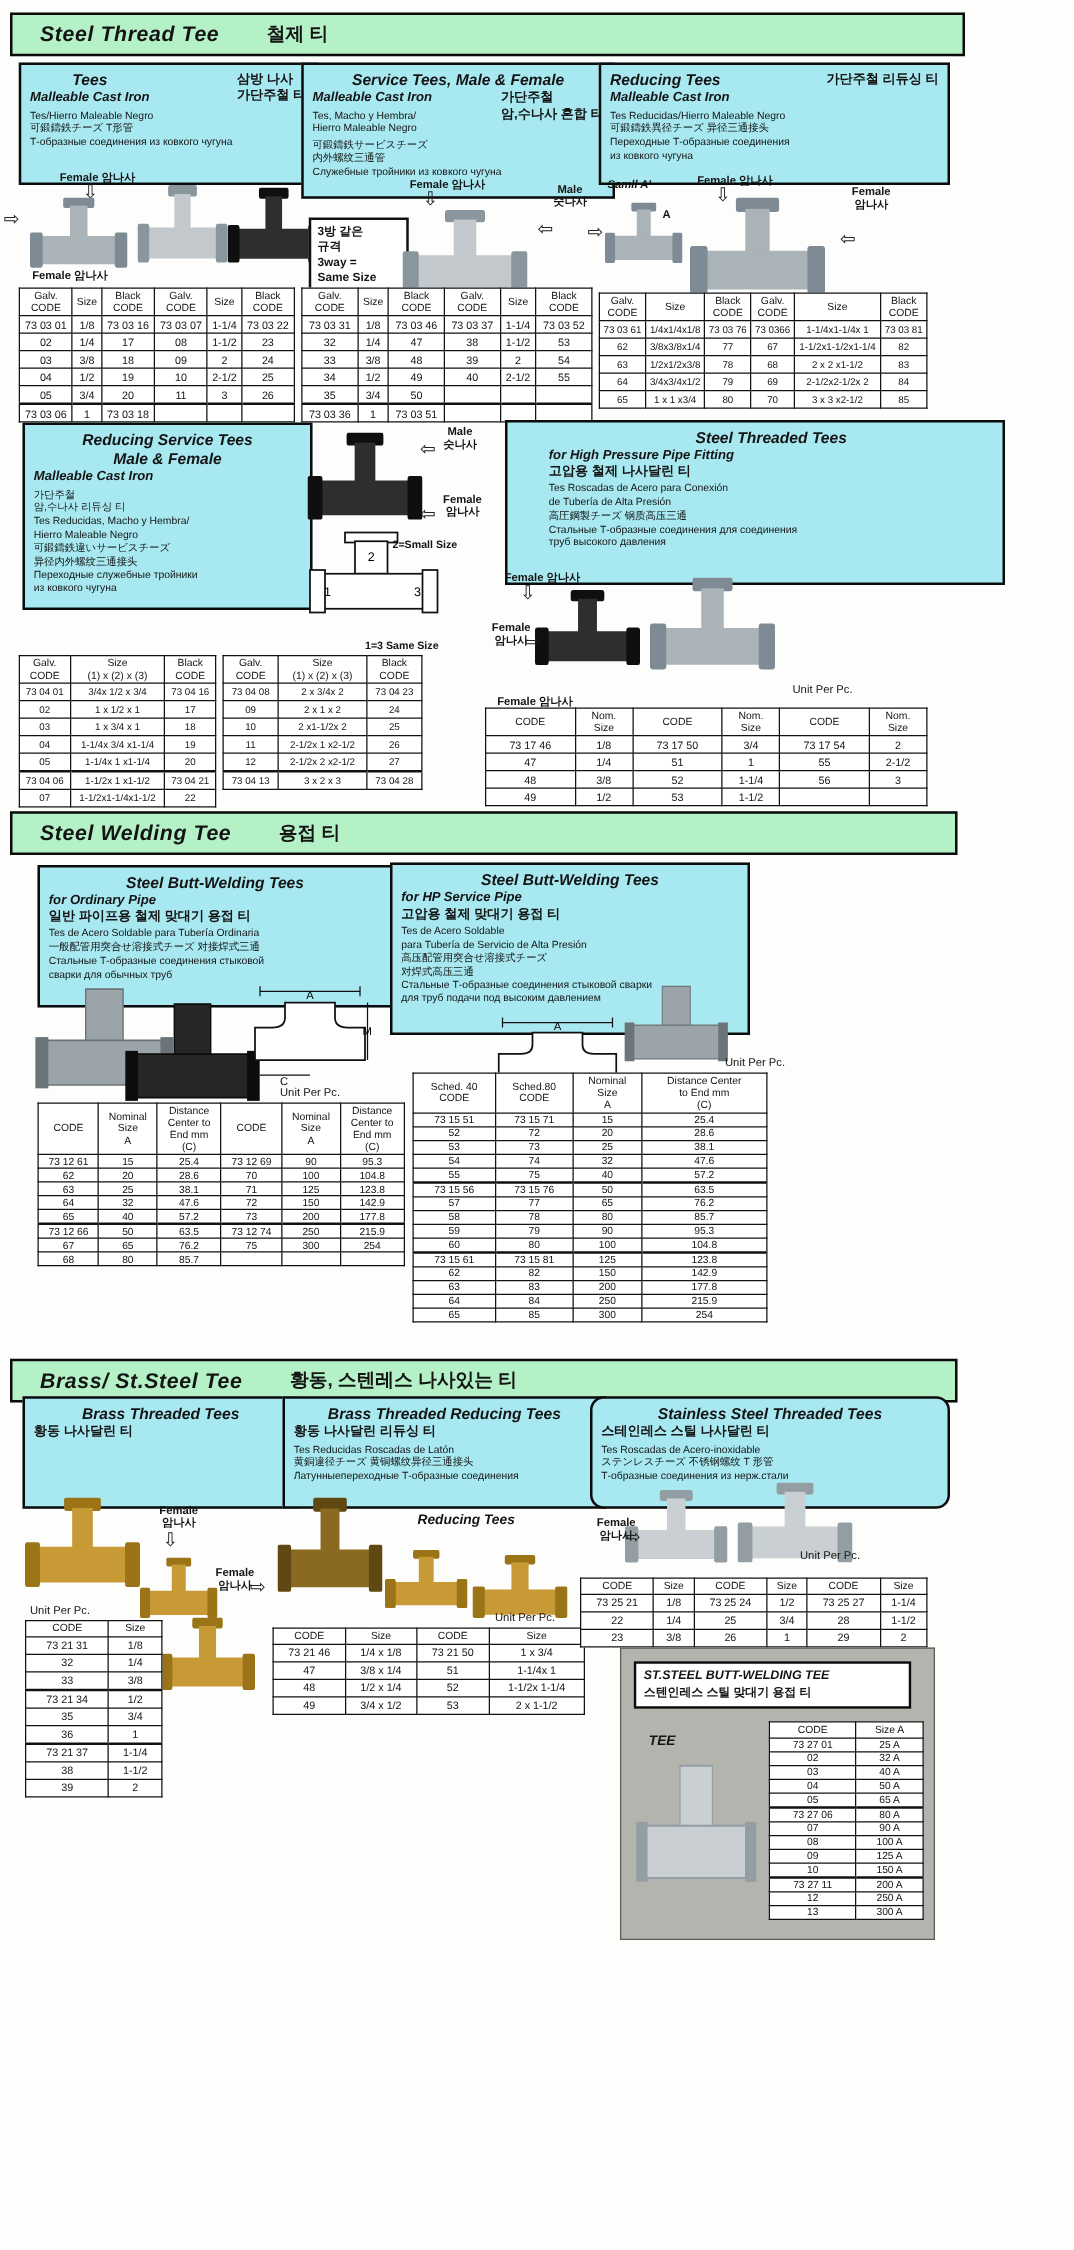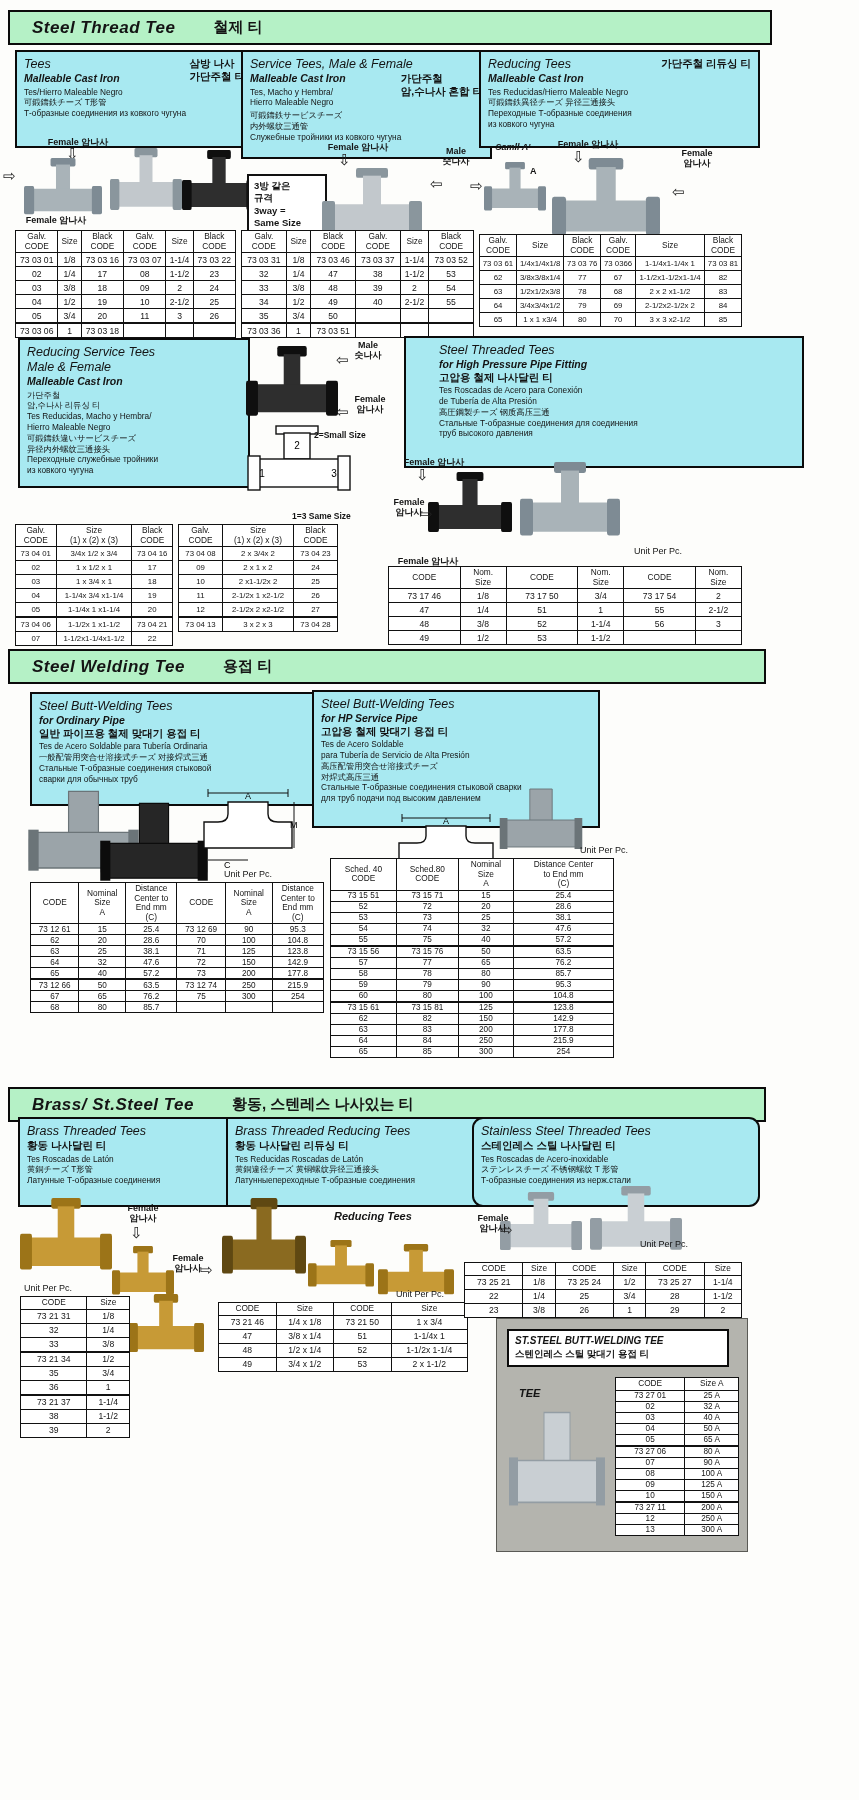--- a/index.html
+++ b/index.html
@@ -4,21 +4,21 @@
 <style>
   html,body{margin:0;padding:0;}
   body{position:relative;width:859px;height:1800px;background:#fdfdfb;
        font-family:"Liberation Sans",sans-serif;color:#141414;overflow:hidden;}
   .abs{position:absolute;}
   .banner{position:absolute;height:31px;background:#b5f1c6;border:2px solid #0b0b0b;
           display:flex;align-items:center;gap:38px;padding-left:22px;}
   .banner .en{font-size:17px;font-weight:bold;font-style:italic;letter-spacing:.5px;}
   .banner .ko{font-size:15px;font-weight:bold;}
   .cyan{position:absolute;background:#a8e9f1;border:2px solid #0b0b0b;padding:5px 7px;line-height:1.2;}
-  .cyan .t1{font-size:12.5px;font-weight:normal;font-style:italic;white-space:pre-line;}
+  .cyan .t1{font-size:12.5px;font-weight:bold;font-style:italic;white-space:pre-line;text-align:center;}
   .cyan .t2{font-size:10.5px;font-weight:bold;font-style:italic;}
   .cyan .ko{font-size:10.5px;font-weight:bold;white-space:pre-line;}
   .cyan .ln{font-size:8.3px;white-space:pre-line;line-height:1.3;margin-top:2px;}
   .hrow{display:flex;justify-content:space-between;align-items:flex-start;gap:4px;}
   table.cat{position:absolute;border-collapse:collapse;background:#fff;}
   .cat th{border:1px solid #111;font-size:8.3px;font-weight:normal;padding:1px 2px;
           text-align:center;white-space:pre-line;line-height:1.15;}
   .cat td{border:1px solid #111;font-size:8.6px;padding:0 2px;text-align:center;
           white-space:nowrap;height:13px;}
   .cat tr.grp td{border-top:2px solid #111;}
@@ -124,21 +124,21 @@
       <rect x="34" y="0" width="32" height="9" rx="2" fill="#8a969d"></rect>
       <rect x="41" y="7" width="18" height="28" fill="#c2c8cc"></rect>
       <rect x="6" y="33" width="88" height="24" rx="3" fill="#c2c8cc"></rect>
       <rect x="0" y="30" width="13" height="30" rx="2" fill="#8a969d"></rect>
       <rect x="87" y="30" width="13" height="30" rx="2" fill="#8a969d"></rect>
     </svg></div>
 <div class="lbl c" style="left:434px;top:146px;width:44px;">Male
 숫나사</div>
 <span class="arrow" style="left:430px;top:176px;">⇦</span>
 
-<div class="lbl i" style="left:486px;top:142px;width:54px;text-align:center;">Samll A'</div>
+<div class="lbl i" style="left:486px;top:142px;width:54px;">Samll A'</div>
 <div class="tee" style="left:484px;top:162px;width:62px;height:50px;"><svg viewBox="0 0 100 62" width="100%" height="100%" preserveAspectRatio="none">
       <rect x="34" y="0" width="32" height="9" rx="2" fill="#7e8b94"></rect>
       <rect x="41" y="7" width="18" height="28" fill="#a9b3b8"></rect>
       <rect x="6" y="33" width="88" height="24" rx="3" fill="#a9b3b8"></rect>
       <rect x="0" y="30" width="13" height="30" rx="2" fill="#7e8b94"></rect>
       <rect x="87" y="30" width="13" height="30" rx="2" fill="#7e8b94"></rect>
     </svg></div>
 <div class="lbl" style="left:530px;top:166px;">A</div>
 <span class="arrow" style="left:470px;top:178px;">⇨</span>
 <div class="lbl c" style="left:546px;top:139px;width:84px;">Female 암나사</div>
@@ -829,23 +829,20 @@
   </table>
 
 <div class="banner" style="left:8px;top:1087px;width:732px;">
   <span class="en">Brass/ St.Steel Tee</span>
   <span class="ko">황동, 스텐레스 나사있는 티</span>
 </div>
 
 <div class="cyan" style="left:18px;top:1117px;width:203px;height:76px;">
   <div class="t1">Brass Threaded Tees</div>
   <div class="ko">황동 나사달린 티</div>
-  <div class="ln">Tes Roscadas de Latón
-黄銅チーズ    T形管
-Латунные Т-образные соединения</div>
 </div>
 <div class="cyan" style="left:226px;top:1117px;width:241px;height:76px;">
   <div class="t1">Brass Threaded Reducing  Tees</div>
   <div class="ko">황동 나사달린 리듀싱 티</div>
   <div class="ln">Tes Reducidas Roscadas de Latón
 黄銅違径チーズ  黄铜螺纹异径三通接头
 Латунныепереходные Т-образные соединения</div>
 </div>
 <div class="cyan" style="left:472px;top:1117px;width:270px;height:76px;border-radius:11px;">
   <div class="t1">Stainless Steel Threaded  Tees</div>

